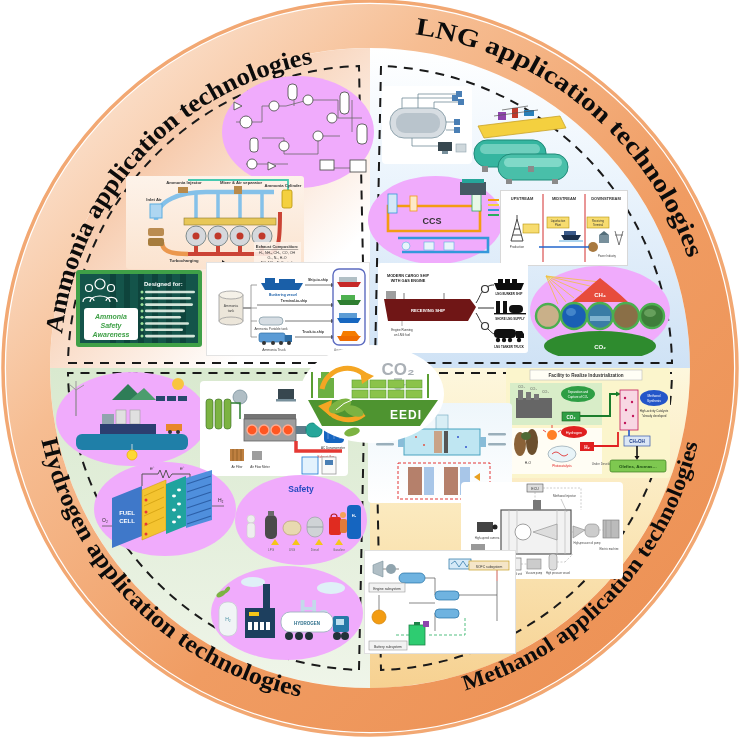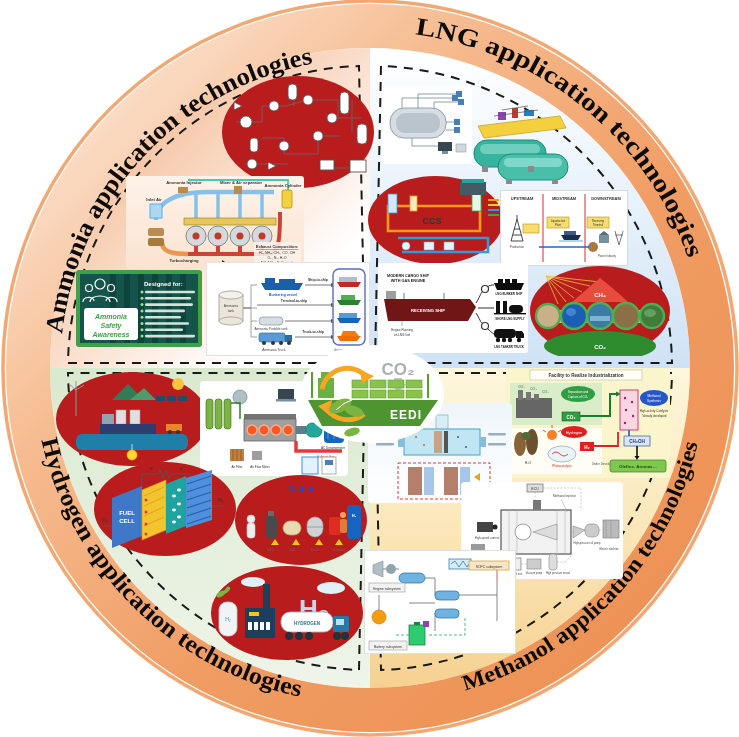--- a/index.html
+++ b/index.html
@@ -1,21 +1,21 @@
 <!DOCTYPE html>
 <html><head>
 <meta charset="utf-8">
 <style>
   html,body{margin:0;padding:0;background:#fff;}
   .stage{position:relative;width:739px;height:737px;background:#fff;overflow:hidden;
          font-family:"Liberation Sans",sans-serif;}
   .bg{position:absolute;left:0;top:0;}
   .thumb{position:absolute;}
   .thumb svg{display:block;}
-  .ellip{border-radius:50%;background:#b91c1c;}
+  .ellip{border-radius:50%;background:#f0abfc;}
   .title-text{font-family:"Liberation Serif",serif;font-weight:bold;fill:#0c0c0c;}
   text{font-family:"Liberation Sans",sans-serif;}
 </style>
 </head>
 <body>
 
 <div class="stage">
 
   <svg class="bg" width="739" height="737" viewBox="0 0 739 737">
     <defs>

